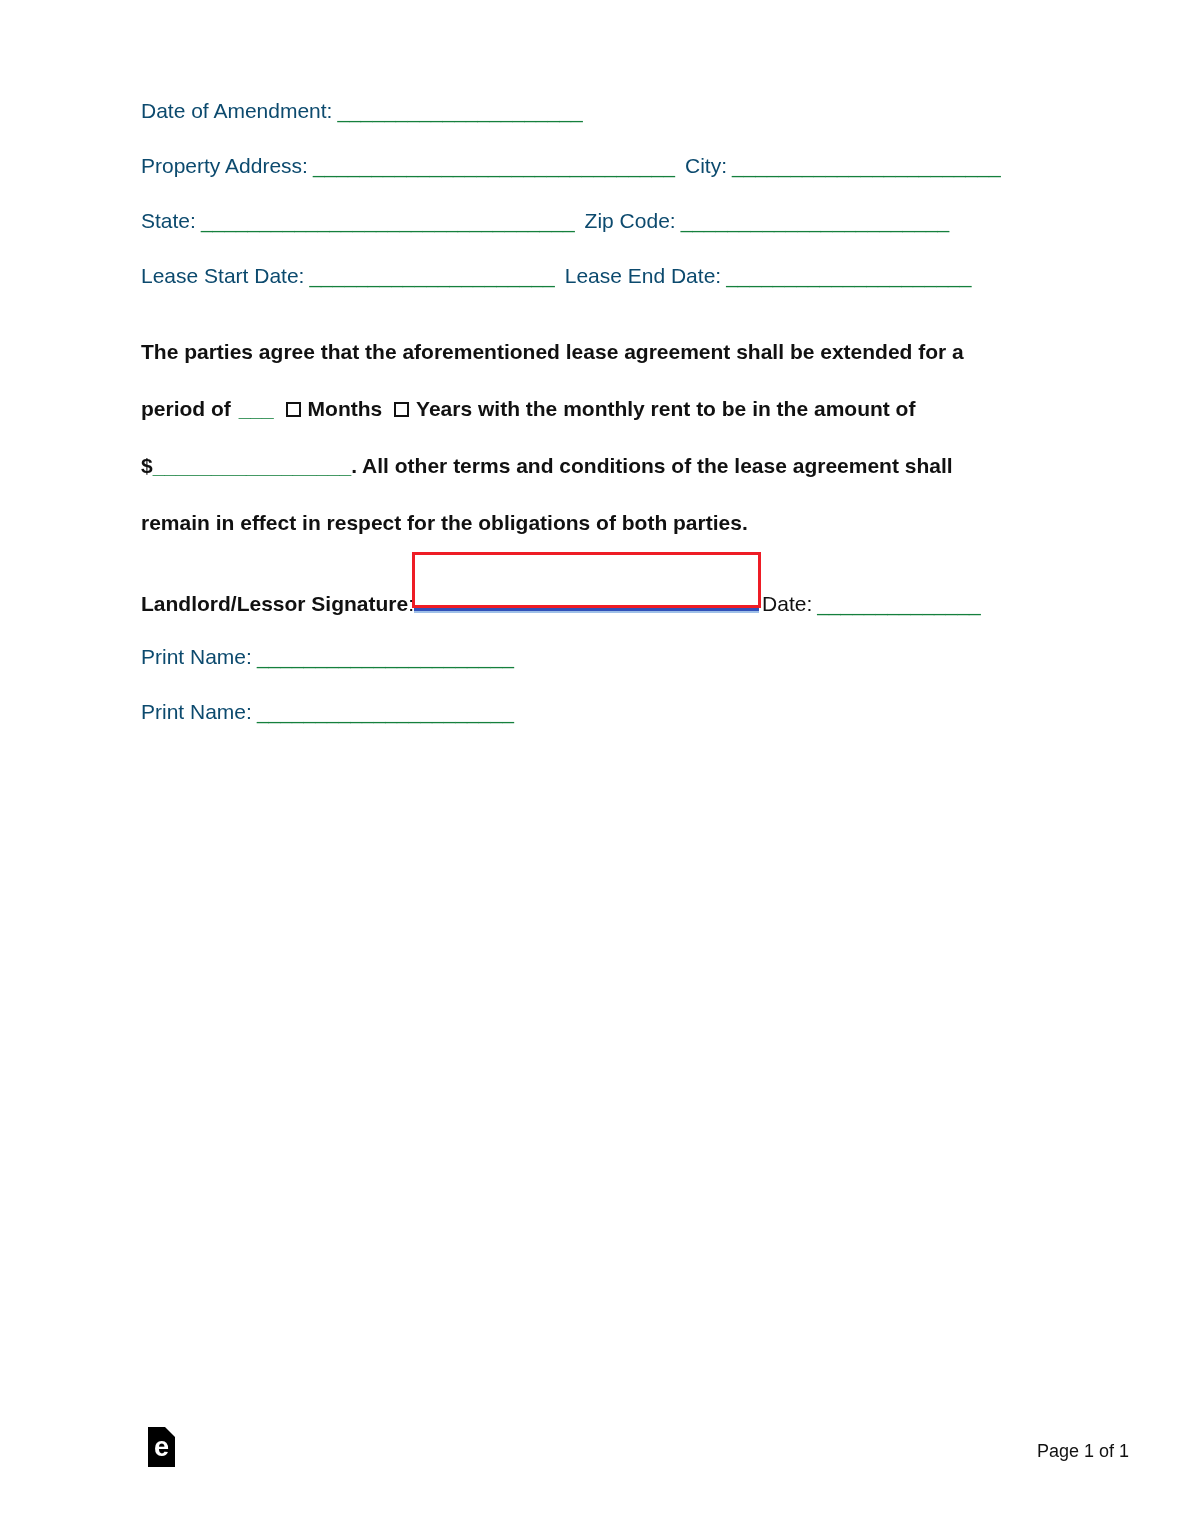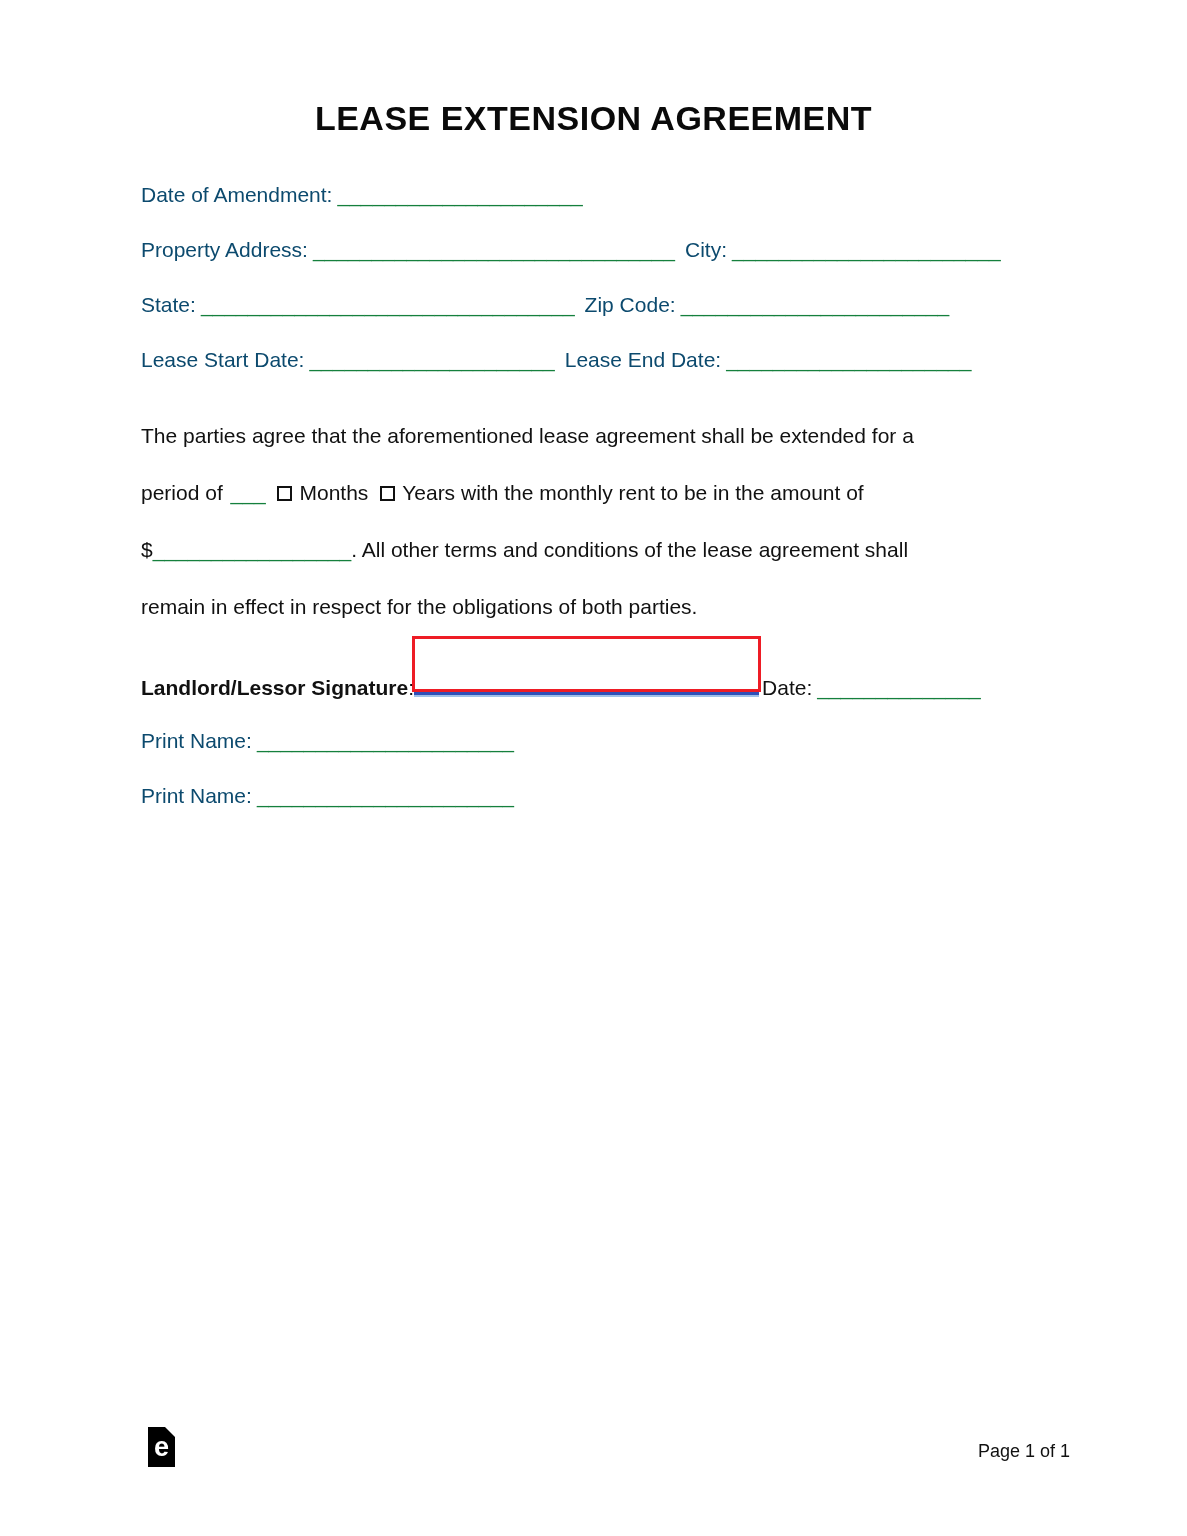--- a/index.html
+++ b/index.html
@@ -12,21 +12,21 @@
   h1.doc-title { text-align:center; font-size:34px; line-height:40px;
                  font-weight:700; letter-spacing:0.5px; color:#0a0a0a;
                  margin:0 0 44px 0; }
 
   .row { line-height:26px; margin-bottom:29px; white-space:nowrap; }
   .lbl { color:#0c4a6e; }
   .blank { color:#15803d; margin-left:5px; letter-spacing:0; }
   .lbl2 { margin-left:10px; }
 
   .para { margin-top:50px; }
-  .para-line { line-height:26px; margin-bottom:31px; white-space:nowrap; }
+  .para-line { line-height:26px; margin-bottom:31px; white-space:nowrap;font-weight:bold; }
 
   .checkbox { display:inline-block; width:15px; height:15px;
               border:2px solid #111; background:#fff; vertical-align:-1px;
               margin:0 7px 0 6px; }
 
   .sig-section-1 { margin-top:55px; }
   .sig-row { line-height:26px; white-space:nowrap; margin-bottom:27px; }
   .sig-row .bold { font-weight:700; }
   .sig-field { display:inline-block; position:relative; height:20px;
                border-bottom:3px solid #3050b8; box-shadow:0 2px 0 #9fc0e8;
@@ -37,29 +37,28 @@
              border:3px solid #ee1c25; background:transparent; }
   .date-lbl { margin-left:3px; }
   .print-row { line-height:26px; margin-bottom:29px; white-space:nowrap; }
   .sig-gap { margin-top:56px; }
 
   .footer-logo { position:absolute; left:148px; top:1427px; width:27px; height:40px; }
   .footer-logo svg { display:block; }
   .logo-letter { position:absolute; left:0; top:7px; width:27px; text-align:center;
                  color:#fff; font-weight:700; font-size:27px; line-height:27px;
                  font-family:"Liberation Sans", sans-serif; }
-  .page-num { position:absolute; left:978px; top:1441px; font-size:18px; color:#111; }
+  .page-num { position:absolute; left:1037px; top:1441px; font-size:18px; color:#111; }
 </style>
 </head>
 <body>
 
 <div class="page">
   <div class="content">
 
-    <h1 class="doc-title">LEASE EXTENSION AGREEMENT</h1>
 
     <div class="row">
       <span class="lbl">Date of Amendment:</span><span class="blank">_____________________</span>
     </div>
 
 
 
     <div class="row">
       <span class="lbl">Property Address:</span><span class="blank">_______________________________</span><span class="lbl lbl2">City:</span><span class="blank">_______________________</span>
     </div>

